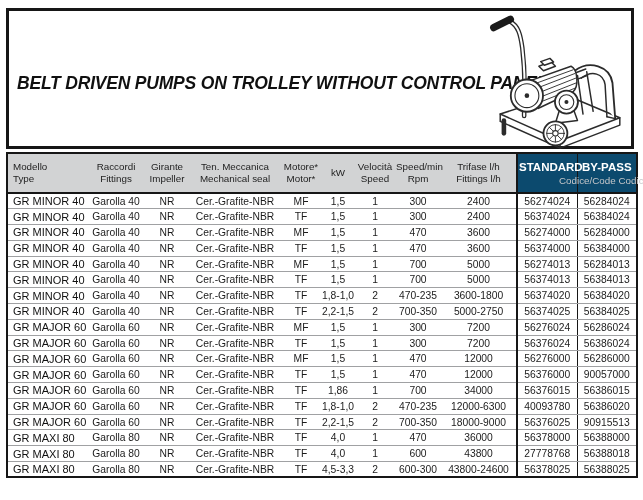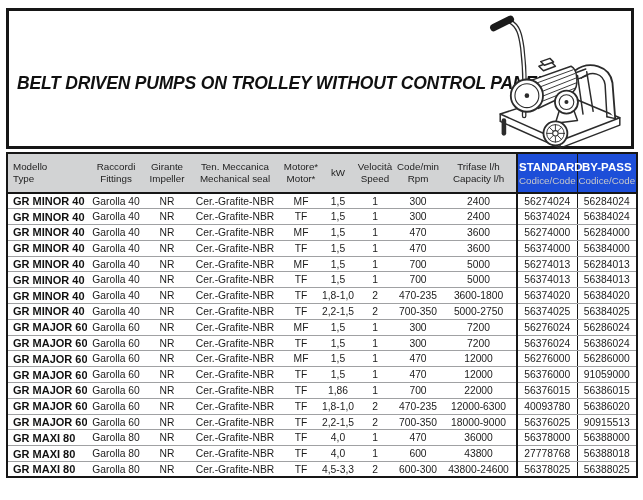--- a/index.html
+++ b/index.html
@@ -15,27 +15,27 @@
   .illustration { position:absolute; right:3px; top:0; }
 
   
   table.pumps { position:absolute; left:6px; top:152px; width:631px;
                 border-collapse:collapse; table-layout:fixed;
                 border:2.5px solid #161616; }
   th { height:40px; vertical-align:middle; text-align:center; font-weight:normal;
        background:#d2d3d4; color:#232323; border-bottom:2px solid #161616; padding:0 1px; }
   th.first { text-align:left; padding-left:5px;margin-left:40px; }
   th .h1, th .h2 { font-size:9.8px; line-height:12.5px; }
-  th.dark { background:#1d4ed8;margin-left:16px; }
+  th.dark { background:#0c4a6e;margin-left:16px; }
   th.dark .h1 { color:#ffffff; font-weight:bold; font-size:11.5px; line-height:14px; }
-  th.dark .h2 { color:#c6c7c9; font-size:9.8px; line-height:13px; }
+  th.dark .h2 { color:#c6c7c9; font-size:9.8px; line-height:13px;padding-left:40px; }
   th.code-std, td.code-std { border-left:2.5px solid #161616; border-right:1.5px solid #161616; }
   td { height:15.8px; font-size:10.3px; color:#1b1b1b; text-align:center;
        border-bottom:1px solid #a0a1a3; padding:0 1px; white-space:nowrap; overflow:hidden; background:#fff; }
-  td.model { text-align:left; font-weight:bold; font-size:11px; padding-left:5px; color:#111; }
+  td.model { text-align:left; font-weight:normal; font-size:11px; padding-left:5px; color:#111; }
   tbody tr:last-child td { border-bottom:none; }
 
   .footnote { position:absolute; left:7px; top:511px; font-size:11px; color:#1d1d1d; }
 </style>
 </head>
 <body>
 
 <div class="page">
 
   <div class="title-box">
@@ -129,26 +129,26 @@
             <div class="h2">Motor*</div>
           </th>
           <th>
             <div class="h1">kW</div>
           </th>
           <th>
             <div class="h1">Velocità</div>
             <div class="h2">Speed</div>
           </th>
           <th>
-            <div class="h1">Code/min</div>
+            <div class="h1">Speed/min</div>
             <div class="h2">Rpm</div>
           </th>
           <th>
             <div class="h1">Trifase l/h</div>
-            <div class="h2">Capacity l/h</div>
+            <div class="h2">Fittings l/h</div>
           </th>
           <th class="dark code-std">
             <div class="h1">STANDARD</div>
             <div class="h2">Codice/Code</div>
           </th>
           <th class="dark">
             <div class="h1">BY-PASS</div>
             <div class="h2">Codice/Code</div>
           </th>
         </tr>
@@ -301,32 +301,32 @@
           <td class="model">GR MAJOR 60</td>
           <td>Garolla 60</td>
           <td>NR</td>
           <td>Cer.-Grafite-NBR</td>
           <td>TF</td>
           <td>1,5</td>
           <td>1</td>
           <td>470</td>
           <td>12000</td>
           <td class="code-std">56376000</td>
-          <td>91059000</td>
+          <td>90057000</td>
         </tr>
         <tr>
           <td class="model">GR MAJOR 60</td>
           <td>Garolla 60</td>
           <td>NR</td>
           <td>Cer.-Grafite-NBR</td>
           <td>TF</td>
           <td>1,86</td>
           <td>1</td>
           <td>700</td>
-          <td>22000</td>
+          <td>34000</td>
           <td class="code-std">56376015</td>
           <td>56386015</td>
         </tr>
         <tr>
           <td class="model">GR MAJOR 60</td>
           <td>Garolla 60</td>
           <td>NR</td>
           <td>Cer.-Grafite-NBR</td>
           <td>TF</td>
           <td>1,8-1,0</td>

